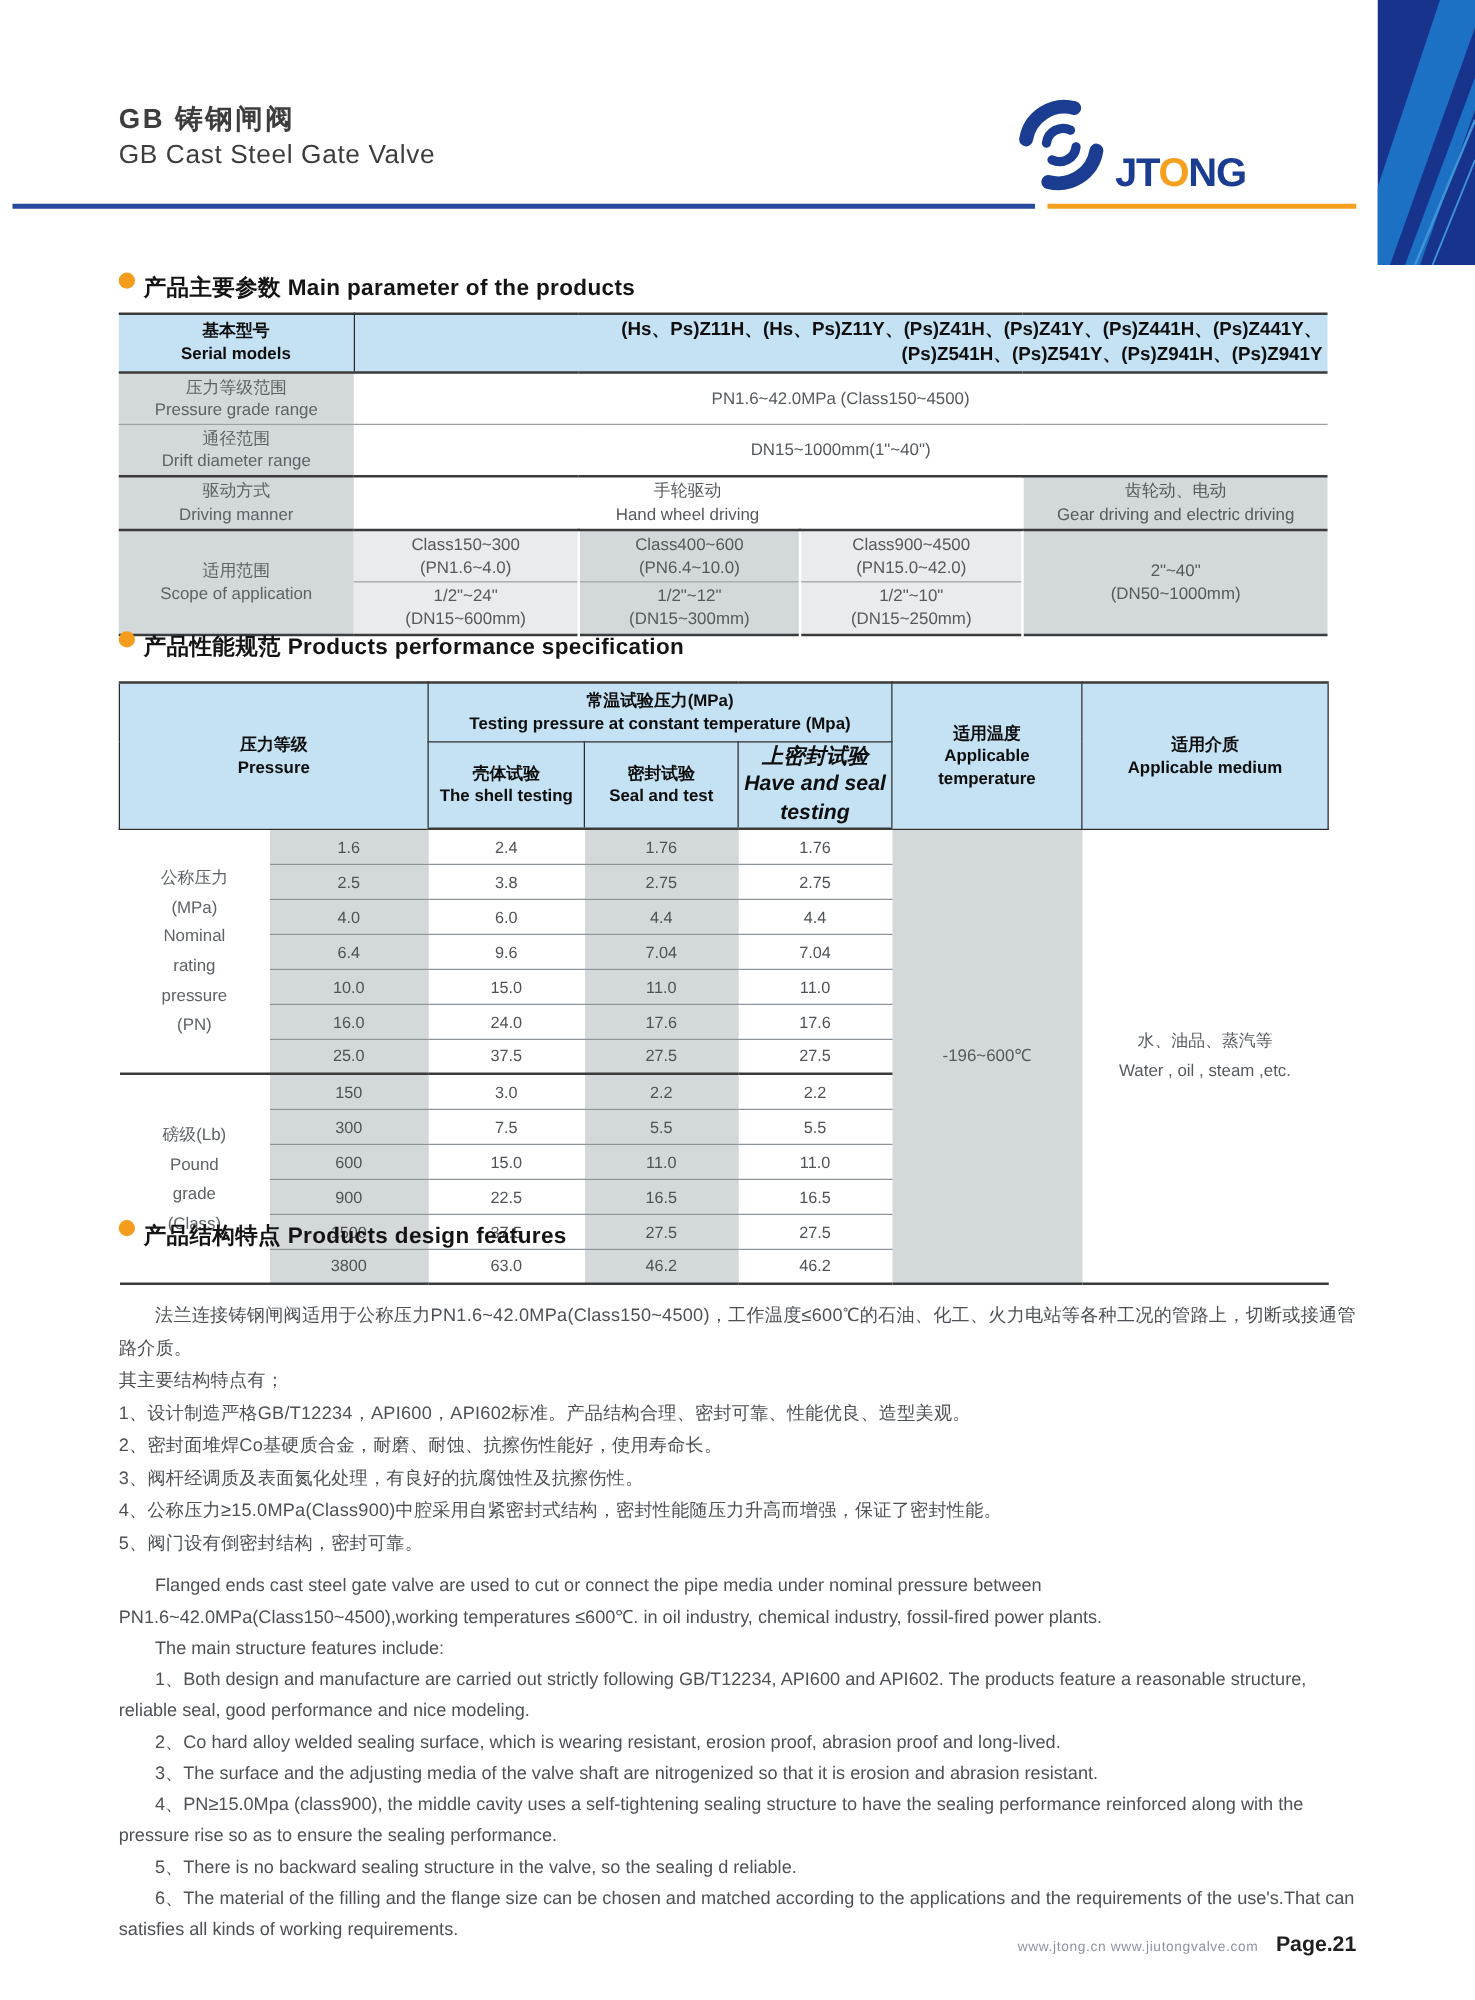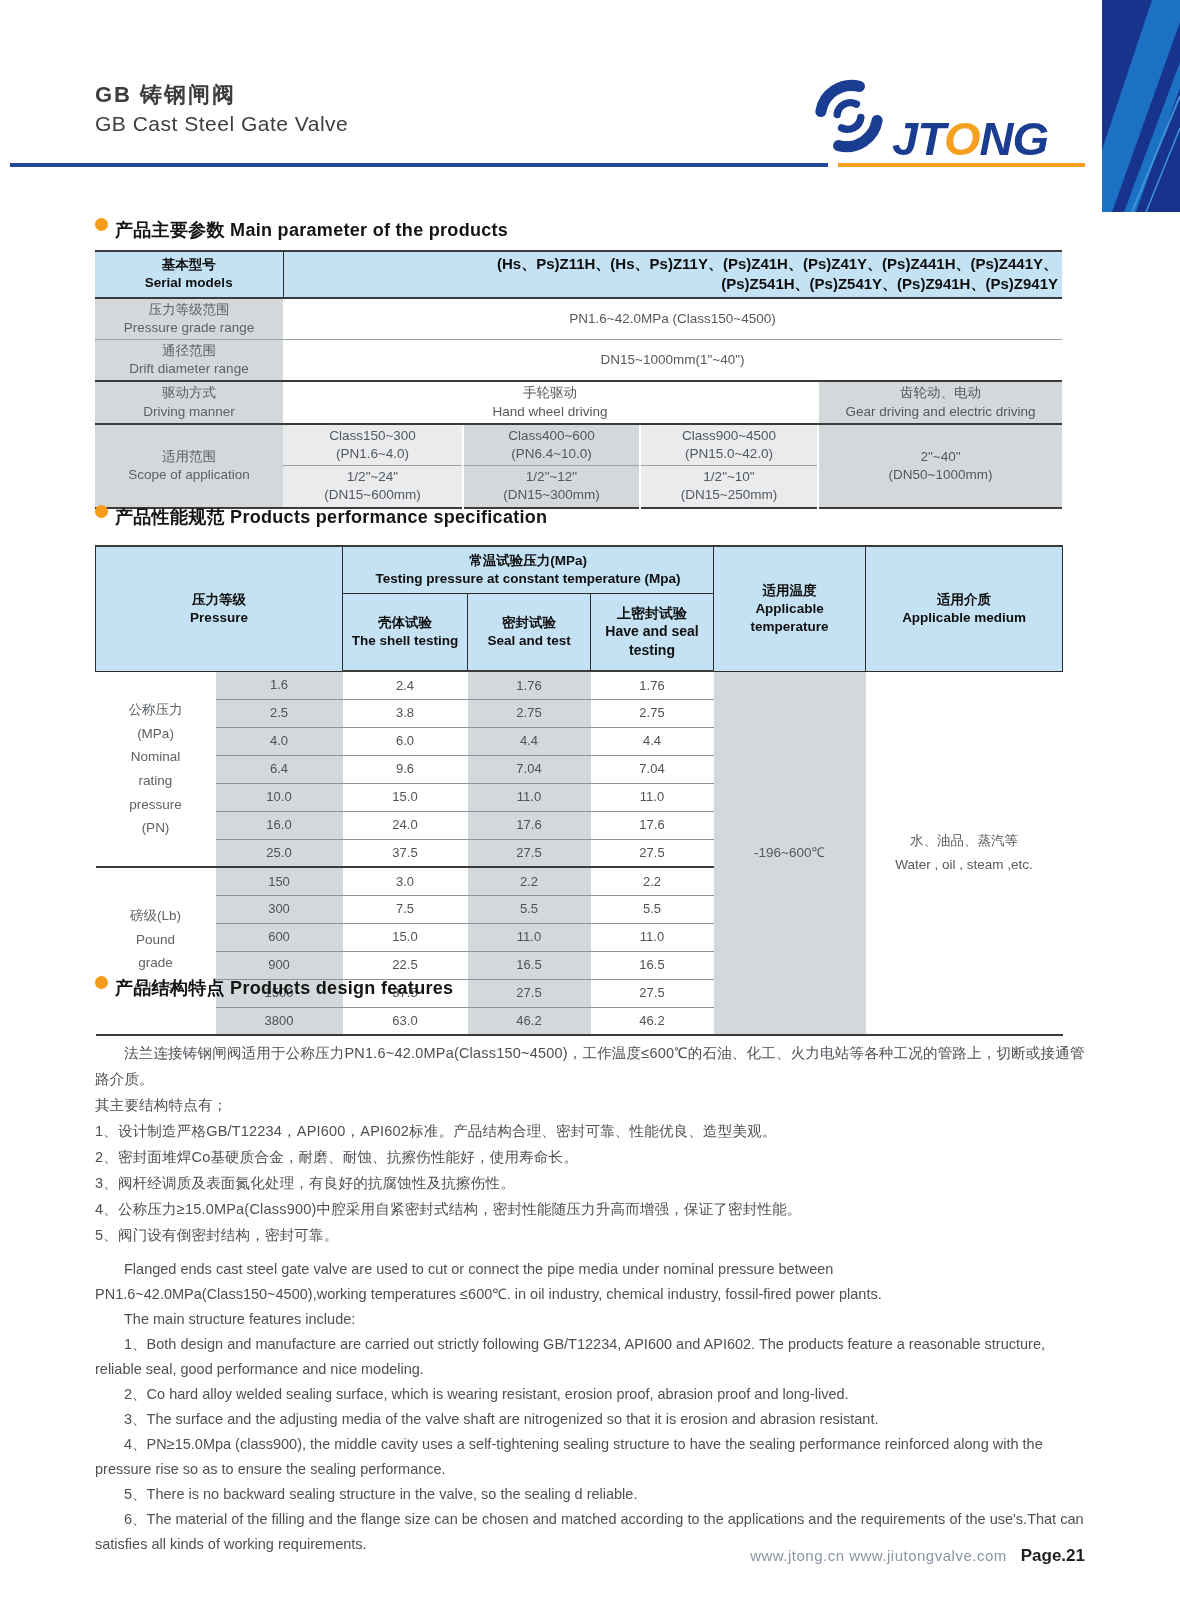--- a/index.html
+++ b/index.html
@@ -3,21 +3,21 @@
 <meta charset="utf-8">
 <style>
   html,body{margin:0;padding:0;background:#fff;}
   #page{position:relative;width:1180px;height:1600px;background:#ffffff;overflow:hidden;
         font-family:"Liberation Sans",sans-serif;color:#4d5155;}
   .ml{white-space:pre-line;margin-left:12px;}
   
   .title-zh{position:absolute;left:95px;top:80px;font-size:22px;font-weight:bold;color:#3d3d3d;letter-spacing:2px;}
   .title-en{position:absolute;left:95px;top:112px;font-size:21px;color:#3d3d3d;letter-spacing:0.5px;}
   .logo{position:absolute;left:812px;top:72px;width:280px;height:88px;display:flex;align-items:center;}
-  .logo-text{font-size:47px;font-weight:900;font-style:italic;color:#1b3d91;letter-spacing:-1px;margin-left:6px;margin-top:44px;}
+  .logo-text{font-size:32px;font-weight:900;color:#1b3d91;letter-spacing:-1px;margin-left:6px;margin-top:44px;}
   .logo-text .o{color:#f5a01f;}
   .rule-blue{position:absolute;left:10px;top:163px;width:818px;height:4px;background:#27499c;}
   .rule-orange{position:absolute;left:838px;top:163px;width:247px;height:4px;background:#f5a01f;}
   .band{position:absolute;left:1102px;top:0;width:78px;height:212px;}
   
   .sec{position:absolute;left:95px;display:flex;align-items:flex-start;}
   .dot{width:13px;height:13px;border-radius:50%;background:#f59c1c;margin-right:7px;flex:0 0 auto;}
   .sec-t{font-size:18px;font-weight:bold;color:#141414;letter-spacing:0.3px;}
   #sec1{top:218px;} #sec2{top:505px;} #sec3{top:976px;}
   
@@ -33,39 +33,39 @@
   .t1 tr.rh td{border-bottom:2px solid #3b3b3b;}
   .t1 tr.rt td{border-bottom:1px solid #9aa0a4;}
   .t1 tr.h td{border-bottom:2px solid #3b3b3b;}
   .t1 tr.h td:first-child{border-right:1.5px solid #2c2c2c;}
   .t1 td.models{font-size:15px;text-align:right;}
   .t1 td.wsep{border-left:2px solid #ffffff;}
   
   .t2{top:545px;width:967px;border-top:2px solid #3b3b3b;border-bottom:2px solid #3b3b3b;}
   .t2 tr.h1 td,.t2 tr.h2 td{border:1px solid #2c2c2c;}
   .t2 tr.h2 td{border-bottom:2px solid #3b3b3b;}
-  .t2 td.hsmall{font-size:14px;padding:10px 1px;}
+  .t2 td.hsmall{font-size:17px;padding:0 1px;font-style:italic;}
   .t2 tr.d td{border-bottom:1px solid #8d9499;}
   .t2 tr.d td.nosep{border-bottom:none;}
   .t2 tr.gs td{border-top:2px solid #3b3b3b;}
   .t2 td.glabel{background:#ffffff;color:#5d6266;border-bottom:none;line-height:1.75;}
   .t2 td.vg{background:#d3d8db;}
   .t2 td.num{font-size:13px;color:#4f5357;}
   .t2 td.side{border-bottom:none;font-size:13.5px;line-height:1.8;}
   
   #features{position:absolute;left:95px;top:1040px;width:992px;}
   #features p{margin:0;font-size:14.5px;color:#4d5155;}
   .zh p{line-height:26px;letter-spacing:0.2px;}
   .zh .ind{text-indent:29px;}
   .en{margin-top:9px;}
   .en p{line-height:25px;}
   .en .ind{text-indent:29px;}
   
   #footer{position:absolute;top:1546px;right:95px;display:flex;align-items:baseline;gap:14px;}
-  .f-sites{font-size:15px;color:#8b94a3;letter-spacing:0.5px;}
+  .f-sites{font-size:11px;color:#8b94a3;letter-spacing:0.5px;}
   .f-page{font-size:17px;font-weight:bold;color:#1f1f1f;}
 </style>
 </head>
 <body>
 
 <div id="page">
 
   <div class="title-zh">GB 铸钢闸阀</div>
   <div class="title-en">GB Cast Steel Gate Valve</div>
 

